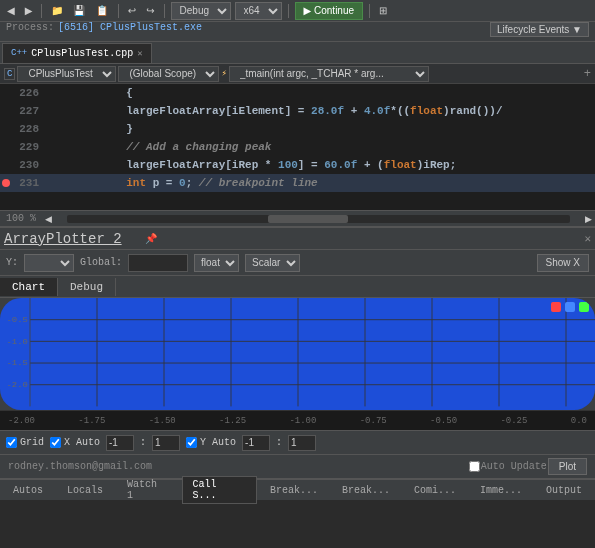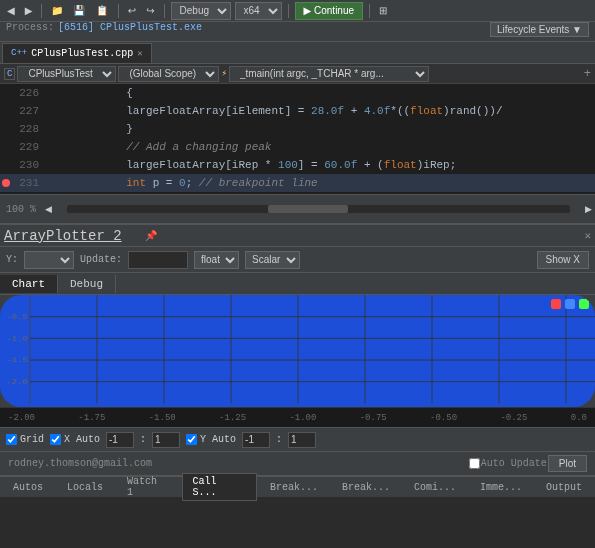--- a/index.html
+++ b/index.html
@@ -133,23 +133,24 @@
     .plus-btn {
       margin-left: auto;
       color: #888;
       cursor: pointer;
       font-size: 12px;
     }
 
     
     .code-editor {
       background: #1e1e1e;
-      height: 110px;
+      height: 126px;
       overflow: hidden;
       position: relative;
+      font-weight: bold;
     }
     .code-lines {
       display: flex;
       flex-direction: column;
     }
     .code-line {
       display: flex;
       height: 18px;
       align-items: center;
     }
@@ -181,21 +182,21 @@
     .bp-dot {
       width: 8px;
       height: 8px;
       background: #ff5555;
       border-radius: 50%;
     }
 
     
     .code-scrollbar {
       background: #3c3f41;
-      height: 29px;
+      height: 16px;
       border-top: 1px solid #555;
       position: relative;
       display: flex;
       align-items: center;
     }
     .scroll-track {
       flex: 1;
       height: 8px;
       background: #2b2b2b;
       margin: 0 12px;
@@ -531,21 +532,21 @@
     <span style="font-size:14px;color:#ccc;margin-right:20px;text-decoration:underline;">ArrayPlotter 2</span>
     <span style="color:#888;font-size:10px;">📌</span>
     <span class="panel-tab-close">✕</span>
   </div>
 
   <div class="plotter-controls">
     <span class="ctrl-label">Y:</span>
     <select class="ctrl-select" style="width:50px;">
       <option value=""></option>
     </select>
-    <span class="ctrl-label">Update:</span>
+    <span class="ctrl-label">Global:</span>
     <input class="ctrl-input" type="text" style="">
     <select class="ctrl-select">
       <option>float</option>
     </select>
     <select class="ctrl-select">
       <option>Scalar</option>
     </select>
     <button class="show-x-btn">Show X</button>
   </div>
 

